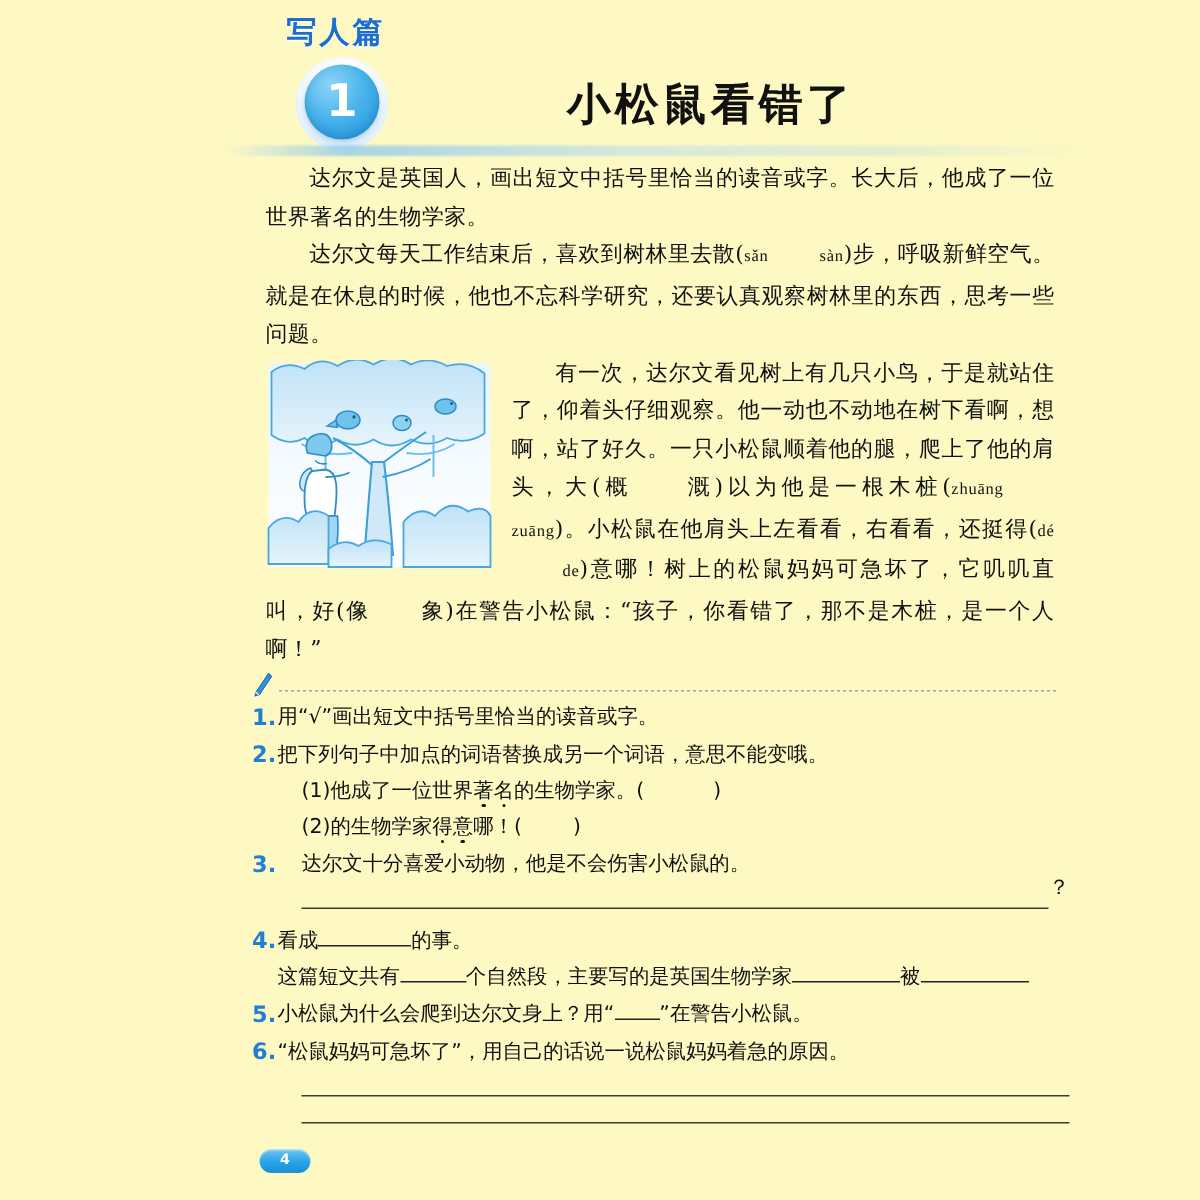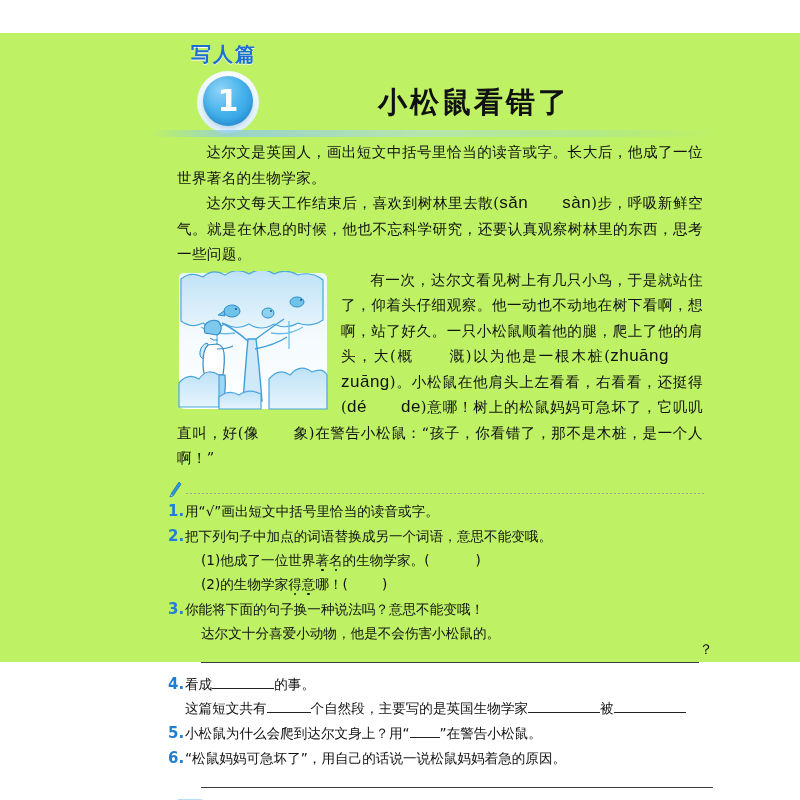--- a/index.html
+++ b/index.html
@@ -12,23 +12,22 @@
     background: #ffffff;
     font-family: "Liberation Serif", "DejaVu Serif", serif;
     position: relative;
     overflow: hidden;
   }
 
   .page {
     position: absolute;
     left: 0; top: 0;
     width: 800px;
-    height: 629px;
-    background: #bef264;
-    margin-top: 33px;
+    height: 800px;
+    background: #fef9c3;
   }
 
   
   .header-zone {
     position: absolute;
     left: 0; top: 0;
     width: 800px;
     height: 104px;
   }
   .section-tag {
@@ -101,22 +100,22 @@
     font-size: 14.6px;
     line-height: 25.5px;
     text-align: justify;
     letter-spacing: 0.3px;
   }
   .article p {
     margin: 0;
     text-indent: 2em;
   }
   .pinyin {
-    font-family: Liberation Sans, sans-serif;
-    font-size: 17px;
+    font-family: Liberation Serif, serif;
+    font-size: 11px;
     letter-spacing: 0.5px;
   }
   .dotted-char {
     position: relative;
   }
   .dotted-char::after {
     content: "";
     position: absolute;
     left: 50%;
     bottom: -3px;
@@ -318,21 +317,20 @@
 
     <div class="q">
       <span class="q-num">2.</span>
       <span class="q-text">把下列句子中加点的词语替换成另一个词语，意思不能变哦。</span>
       <span class="q-sub"><span>(1)</span><span>他成了一位世界</span><span class="dotted-char">著</span><span class="dotted-char">名</span><span>的生物学家。(</span><span class="paren-gap"></span><span>)</span></span>
       <span class="q-sub"><span>(2)</span><span>的生物学家</span><span class="dotted-char">得</span><span class="dotted-char">意</span><span>哪！(</span><span class="paren-gap-s"></span><span>)</span></span>
     </div>
 
     <div class="q">
       <span class="q-num">3.</span>
-      <span class="q-text">你能将下面的句子换一种说法吗？意思不能变哦！</span>
       <span class="q-sub">达尔文十分喜爱小动物，他是不会伤害小松鼠的。</span>
       <div class="answer-line withq">
           <span class="qmark">？</span>
         </div>
     </div>
 
     <div class="q" style="margin-top:9px;">
       <span class="q-num">4.</span>
       <span class="q-text" style="padding-left:0;"><span>看成</span><span class="blank-m"></span><span>的事。</span></span>
       <span class="q-text"><span>这篇短文共有</span><span class="blank-s"></span><span>个自然段，主要写的是英国生物学家</span><span class="blank-l"></span><span>被</span><span class="blank-l"></span></span>

